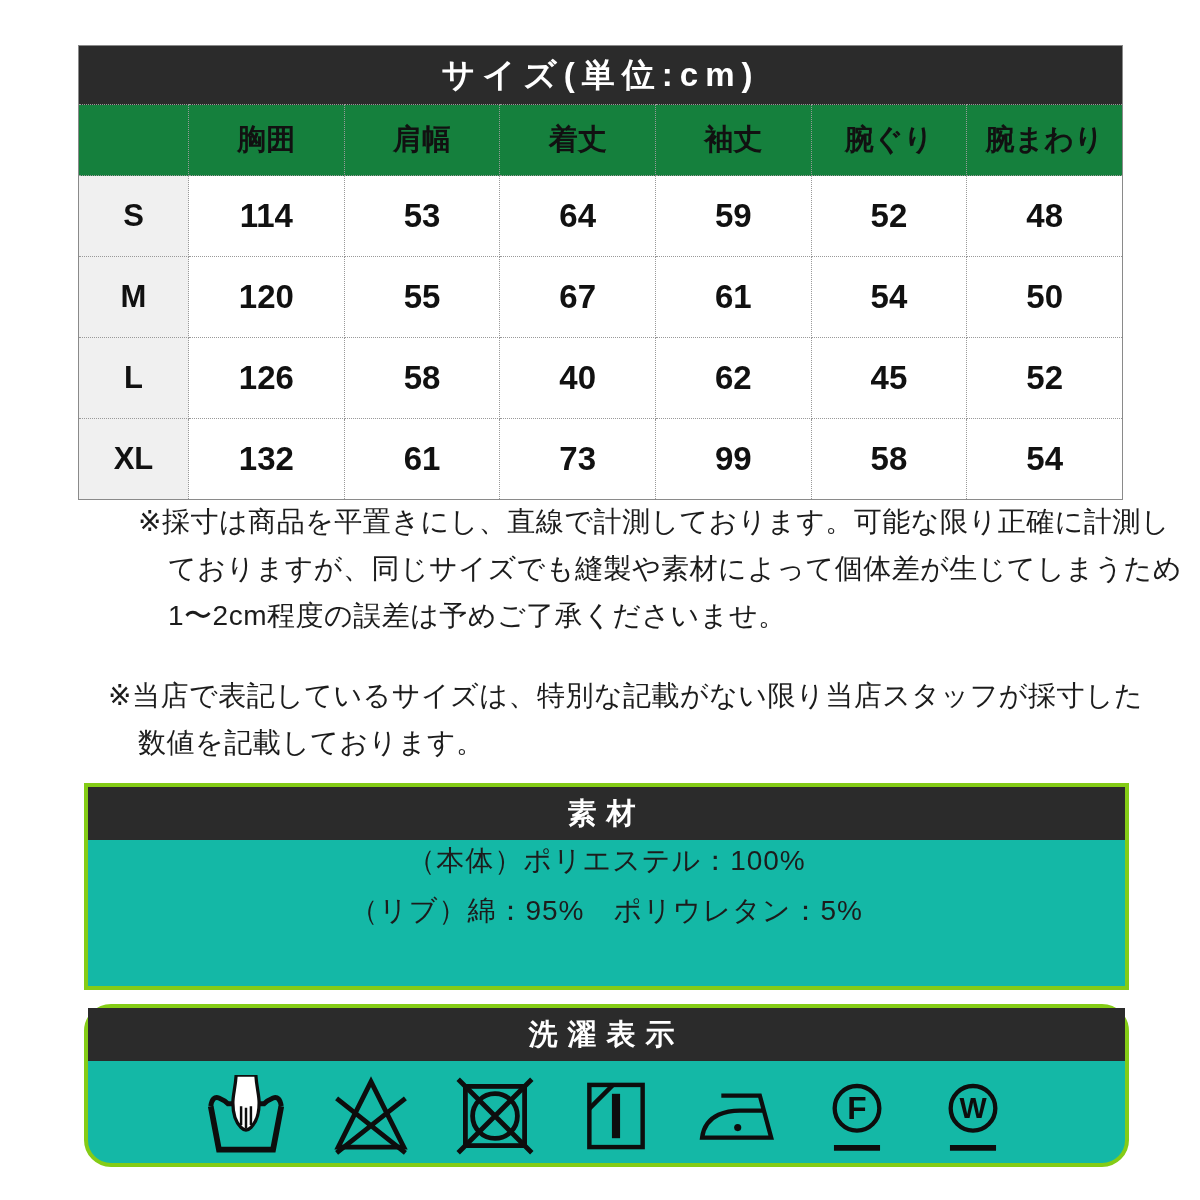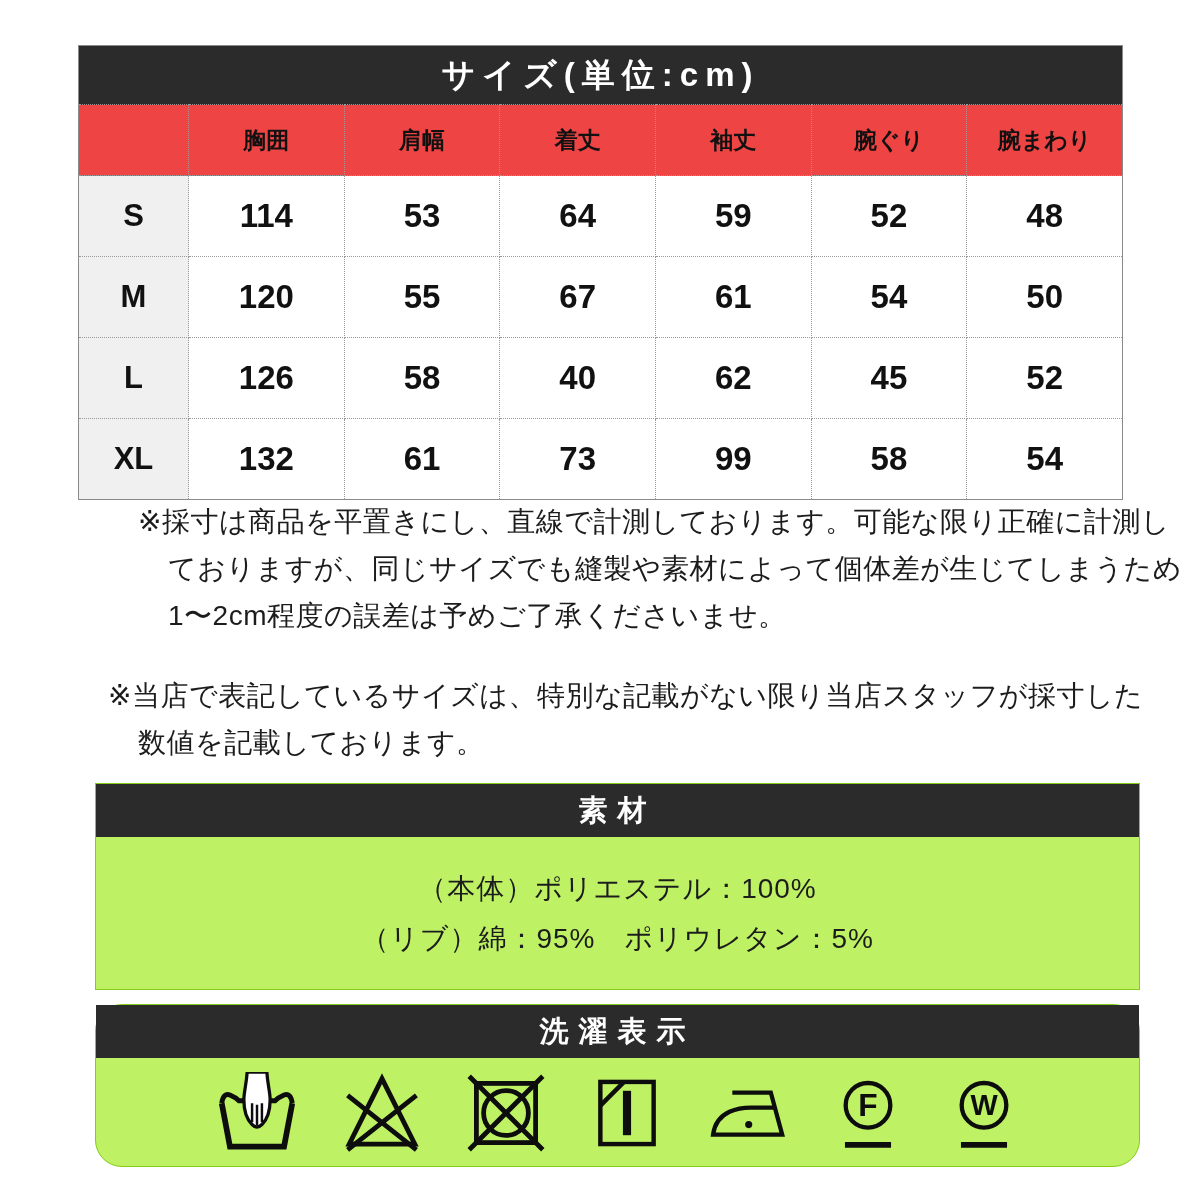--- a/index.html
+++ b/index.html
@@ -8,47 +8,47 @@
 
   
   .size-table-wrap{position:absolute;left:78px;top:45px;width:1045px;}
   table.size{width:100%;border-collapse:collapse;table-layout:fixed;border:1px solid #8a8a8a;}
   table.size col.c-label{width:110px;}
   .title-row th{
     background:#2b2b2b;color:#fff;height:56px;font-size:33px;font-weight:bold;
     letter-spacing:7px;text-align:center;border:none;
   }
   .head-row th{
-    background:#ef4444;height:68px;font-size:23px;font-weight:bold;text-align:center;
+    background:#15803d;height:68px;font-size:29px;font-weight:bold;text-align:center;
     border:1px dotted #999;
   }
   .data-row td{
     background:#fff;height:78px;font-size:33px;font-weight:bold;text-align:center;
     border:1px dotted #999;
   }
   .data-row th.row-label{
     background:#f0f0f0;font-size:31px;font-weight:bold;text-align:center;border:1px dotted #999;
   }
 
   
   .note{
     position:absolute;left:108px;width:1020px;font-size:28px;line-height:47px;color:#1c1c1c;
     padding-left:30px;text-indent:-30px;letter-spacing:0.5px;
   }
   .note-1{top:498px;margin-left:30px;}
   .note-2{top:672px;}
 
   
-  .boxed{position:absolute;left:95px;width:1045px;border:1px solid #84cc16;box-sizing:border-box;background:#bef264;}
+  .boxed{position:absolute;left:84px;width:1045px;border:4px solid #84cc16;box-sizing:border-box;background:#14b8a6;}
   .boxed .box-head{
     background:#2b2b2b;color:#fff;height:53px;line-height:53px;text-align:center;
     font-size:29px;font-weight:bold;letter-spacing:10px;
   }
   .material-box{top:783px;height:207px;}
-  .material-body{height:154px;display:flex;flex-direction:column;justify-content:center;align-items:center;gap:8px;}
+  .material-body{height:154px;display:flex;flex-direction:column;align-items:center;gap:8px;}
   .material-line{font-size:28px;line-height:42px;color:#1c1c1c;letter-spacing:1px;}
 
   .laundry-box{top:1004px;height:163px;border-radius:27px;}
   .laundry-body{height:109px;display:flex;justify-content:center;align-items:center;gap:44px;}
   .care-icon{display:block;}
   .care-icon .st{fill:none;stroke:#0d0d0d;stroke-width:6;stroke-linejoin:miter;}
   .care-icon text{font-family:"Liberation Sans","DejaVu Sans",sans-serif;fill:#0d0d0d;}
 </style>
 </head>
 <body>

